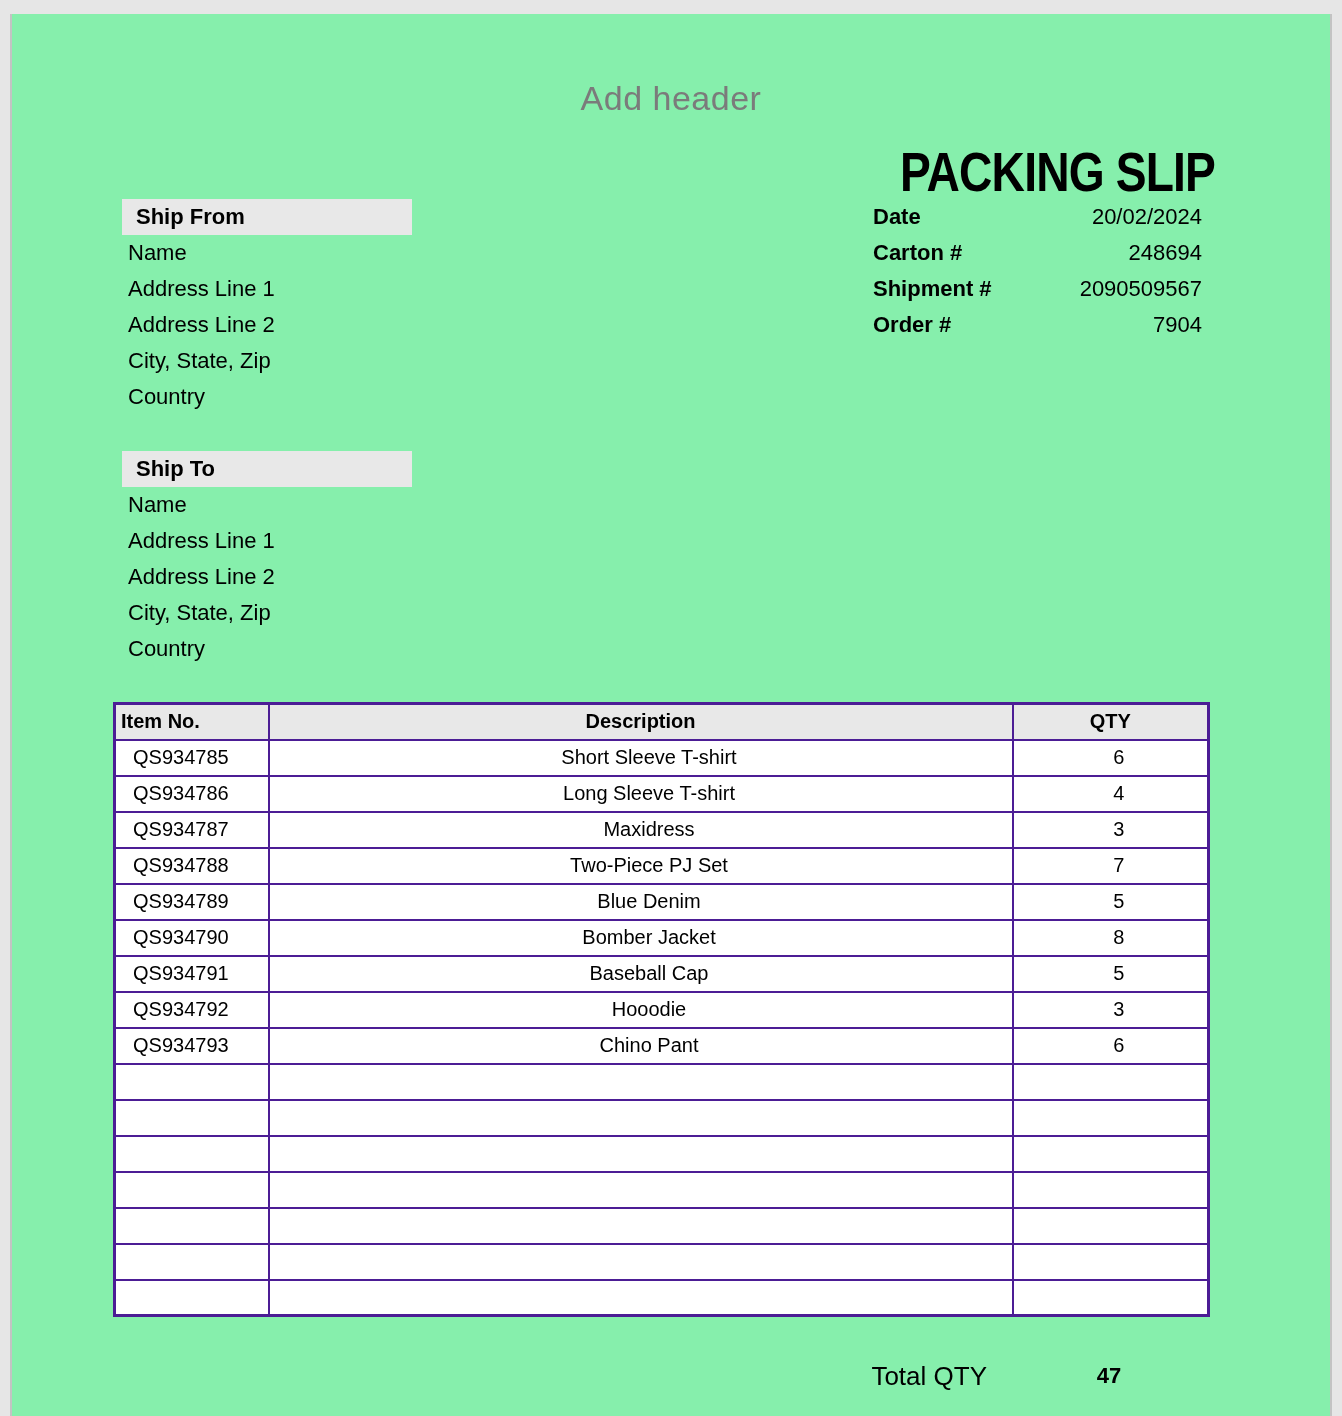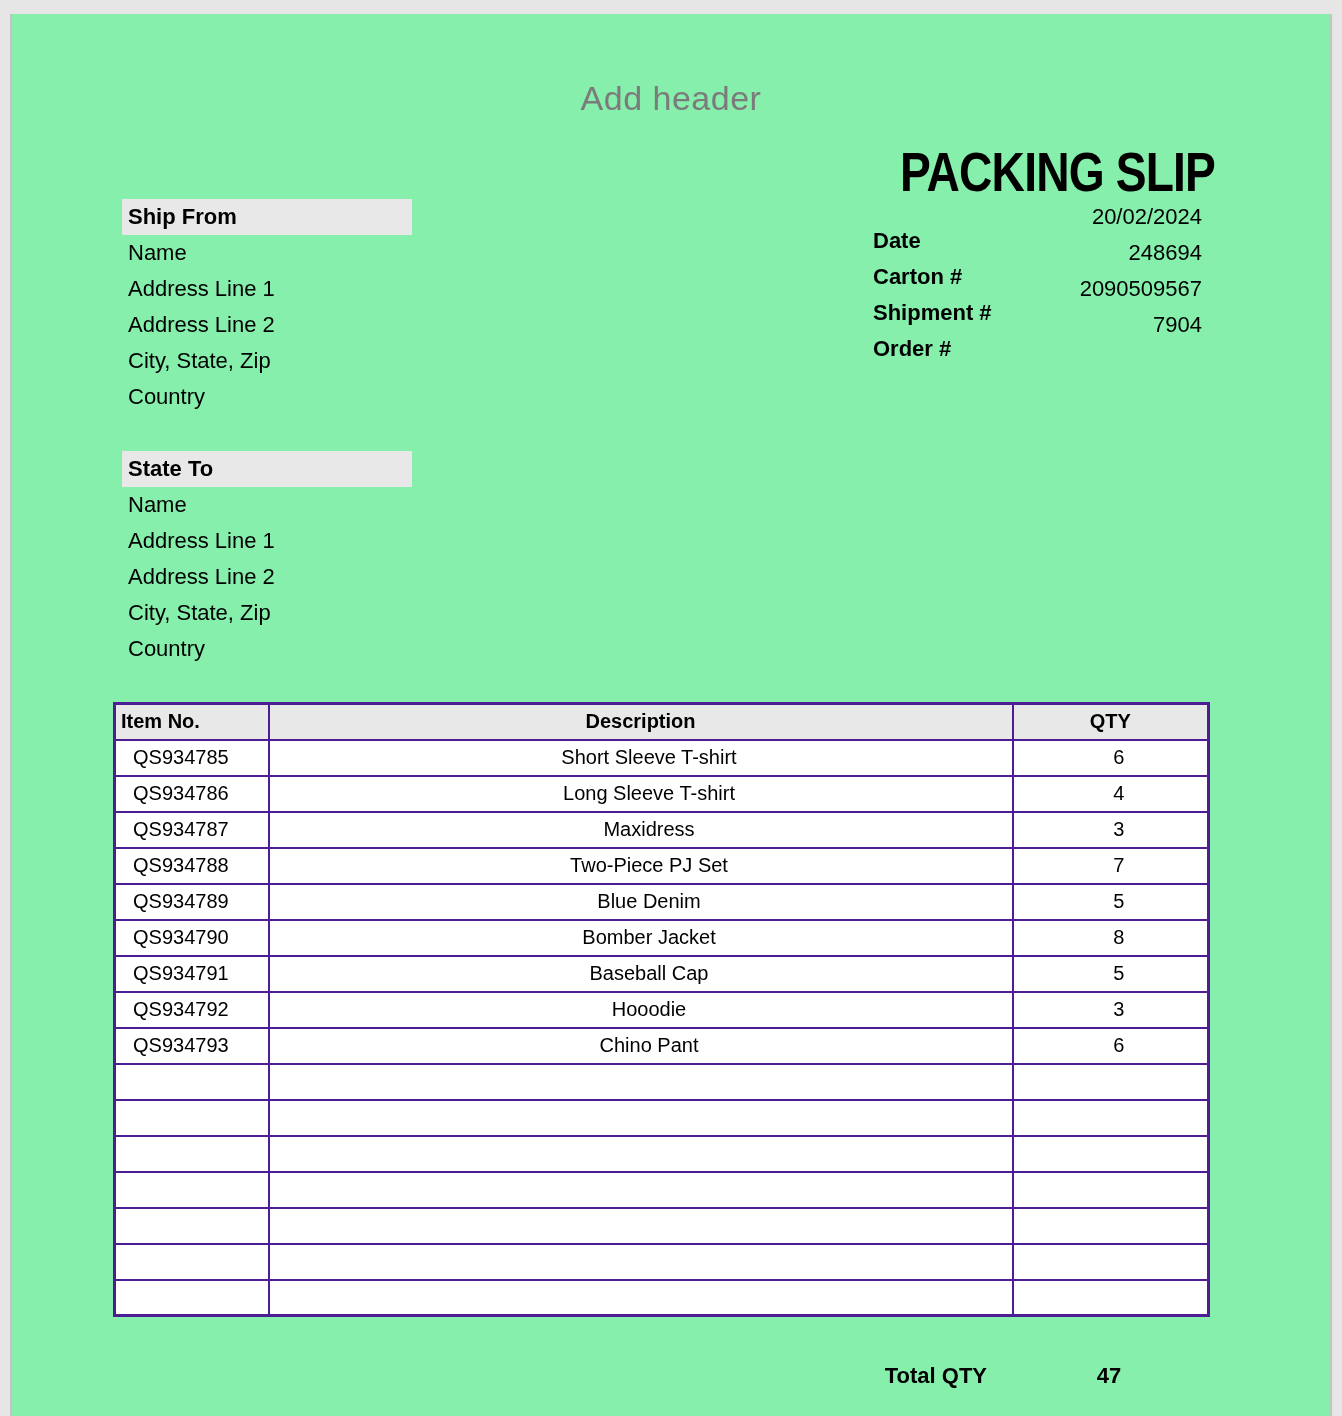--- a/index.html
+++ b/index.html
@@ -29,31 +29,31 @@
   .doc-title {
     position: absolute; top: 128px; right: 115px; height: 60px; line-height: 60px;
     font-size: 55px; font-weight: bold; letter-spacing: -1px;
     transform: scaleX(0.84); transform-origin: right center;
     white-space: nowrap;
   }
   .section-header {
     position: absolute; left: 110px; width: 290px; height: 36px;
     background: #e8e8e8;
     font-size: 22px; font-weight: bold;
-    line-height: 36px; padding-left: 6px;
+    line-height: 36px; padding-left: 14px;
   }
   .ship-from-header { top: 185px; }
   .ship-to-header { top: 437px; }
   .addr-lines { position: absolute; left: 116px; width: 400px; }
   .addr-from { top: 221px; }
   .addr-to { top: 473px; }
   .addr-line { height: 36px; line-height: 36px; font-size: 22px; }
   .info-block { position: absolute; left: 861px; top: 185px; width: 329px; }
   .info-row { height: 36px; line-height: 36px; display: flex; justify-content: space-between; }
-  .info-label { font-size: 22px; font-weight: bold; margin-top: 24px; }
+  .info-label { font-size: 22px; font-weight: bold; }
   .info-value { font-size: 22px; text-align: right; }
   table.items {
     position: absolute; left: 101px; top: 688px;
     width: 1094px;
     border-collapse: collapse;
     table-layout: fixed;
   }
   table.items, table.items td, table.items th { border: 2px solid #4c1d95; }
   table.items { border-width: 3px; }
   table.items th {
@@ -63,21 +63,21 @@
   table.items td { height: 36px; font-size: 20px; background: #fff; padding-left: 17px; }
   .col-item  { width: 154px; }
   .col-desc  { width: 744px; }
   .col-qty   { width: 196px; }
   th.h-item, td.cell-item { text-align: left; padding-left: 5px; }
   th.h-desc, td.cell-desc { text-align: center; }
   th.h-qty,  td.cell-qty  { text-align: center; margin-left: 45px; }
   .total-label {
     position: absolute; left: 101px; top: 1346px; width: 874px; height: 32px;
     line-height: 32px; text-align: right;
-    font-size: 22px; font-weight: bold;
+    font-size: 26px; font-weight: normal;
   }
   .total-value {
     position: absolute; left: 999px; top: 1346px; width: 196px; height: 32px;
     line-height: 32px; text-align: center;
     font-size: 22px; font-weight: bold;
   }
 </style>
 </head>
 <body>
 
@@ -93,21 +93,21 @@
 
     <div class="section-header ship-from-header">Ship From</div>
     <div class="addr-lines addr-from">
       <div class="addr-line">Name</div>
       <div class="addr-line">Address Line 1</div>
       <div class="addr-line">Address Line 2</div>
       <div class="addr-line">City, State, Zip</div>
       <div class="addr-line">Country</div>
     </div>
 
-    <div class="section-header ship-to-header">State To</div>
+    <div class="section-header ship-to-header">Ship To</div>
     <div class="addr-lines addr-to">
       <div class="addr-line">Name</div>
       <div class="addr-line">Address Line 1</div>
       <div class="addr-line">Address Line 2</div>
       <div class="addr-line">City, State, Zip</div>
       <div class="addr-line">Country</div>
     </div>
 
     <div class="info-block">
       <div class="info-row">

